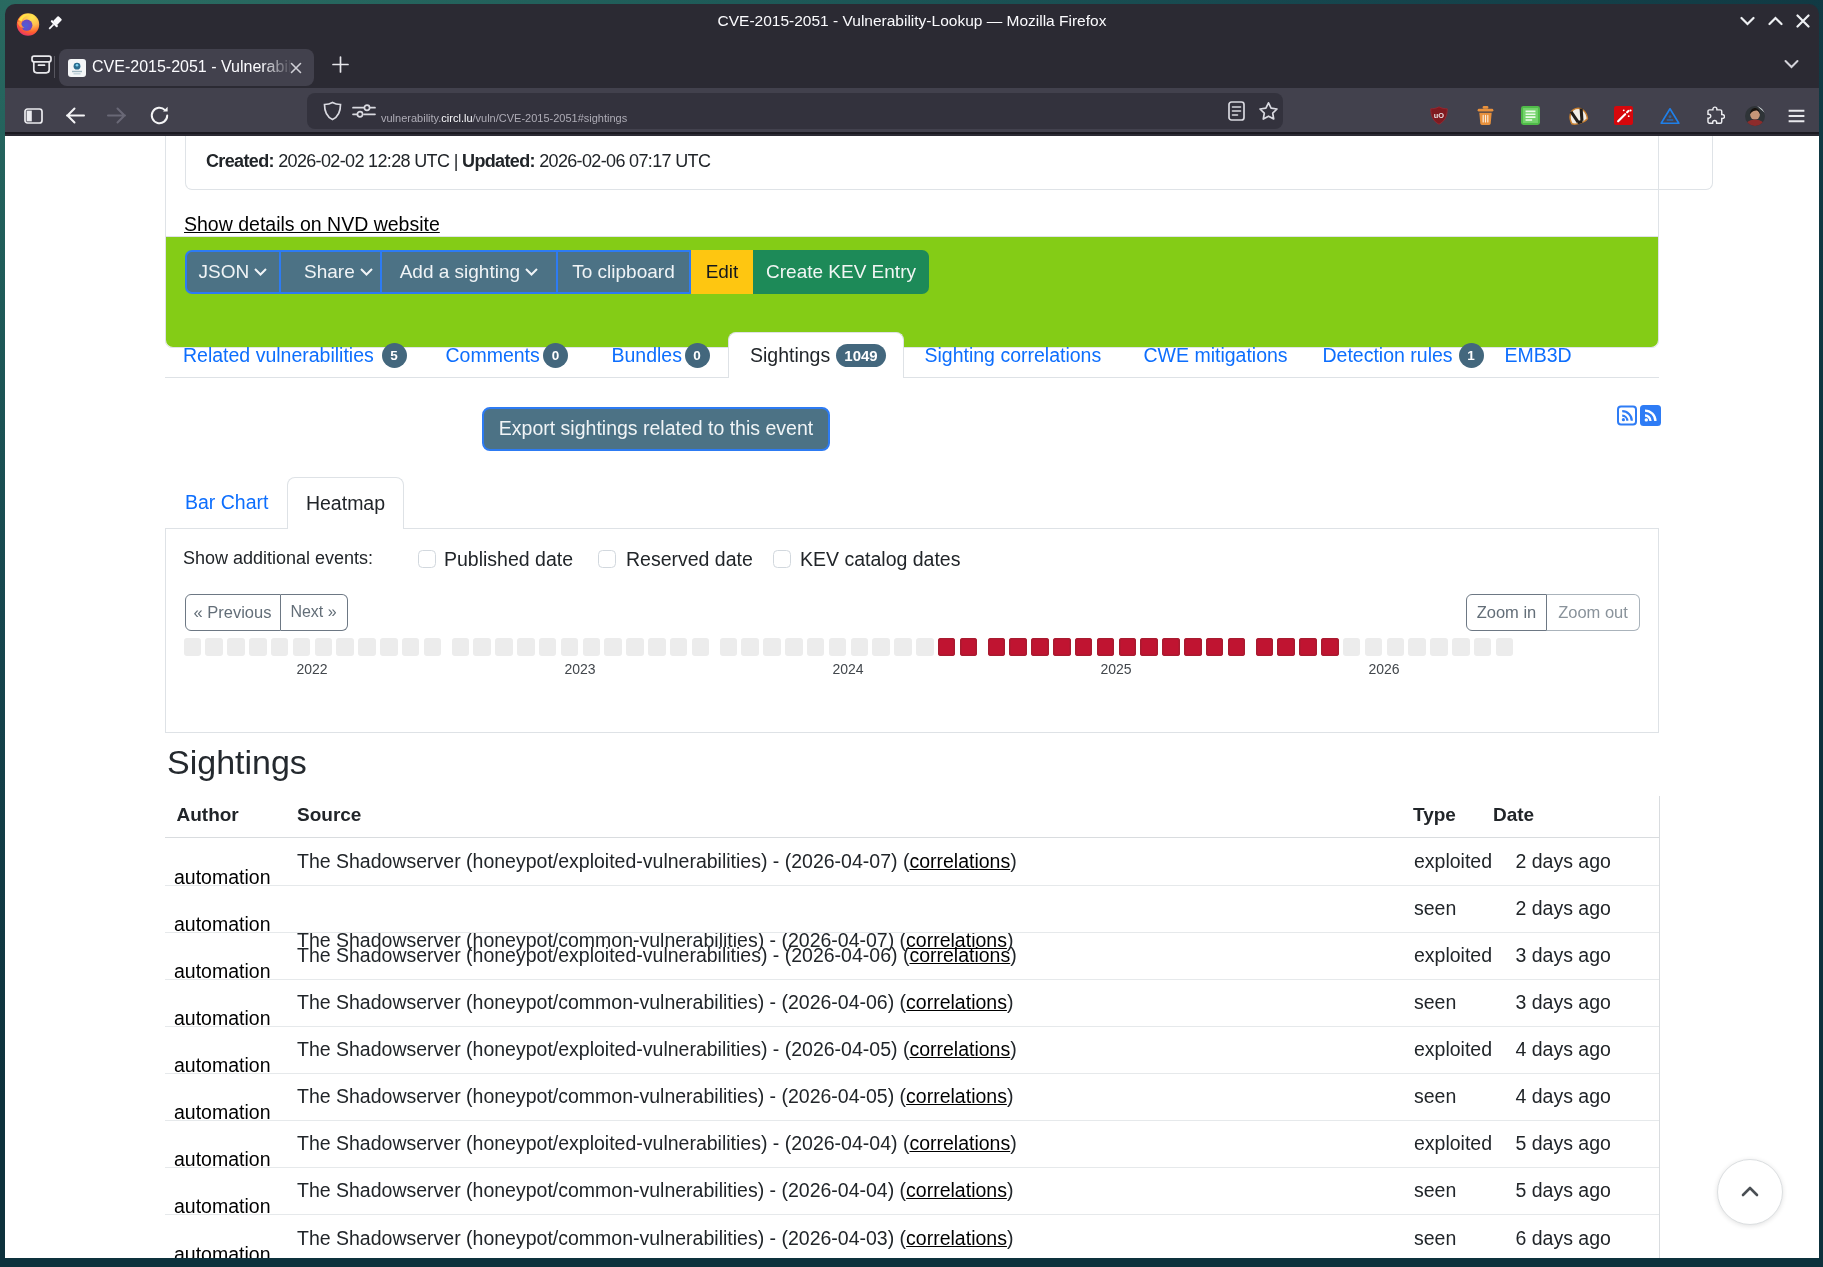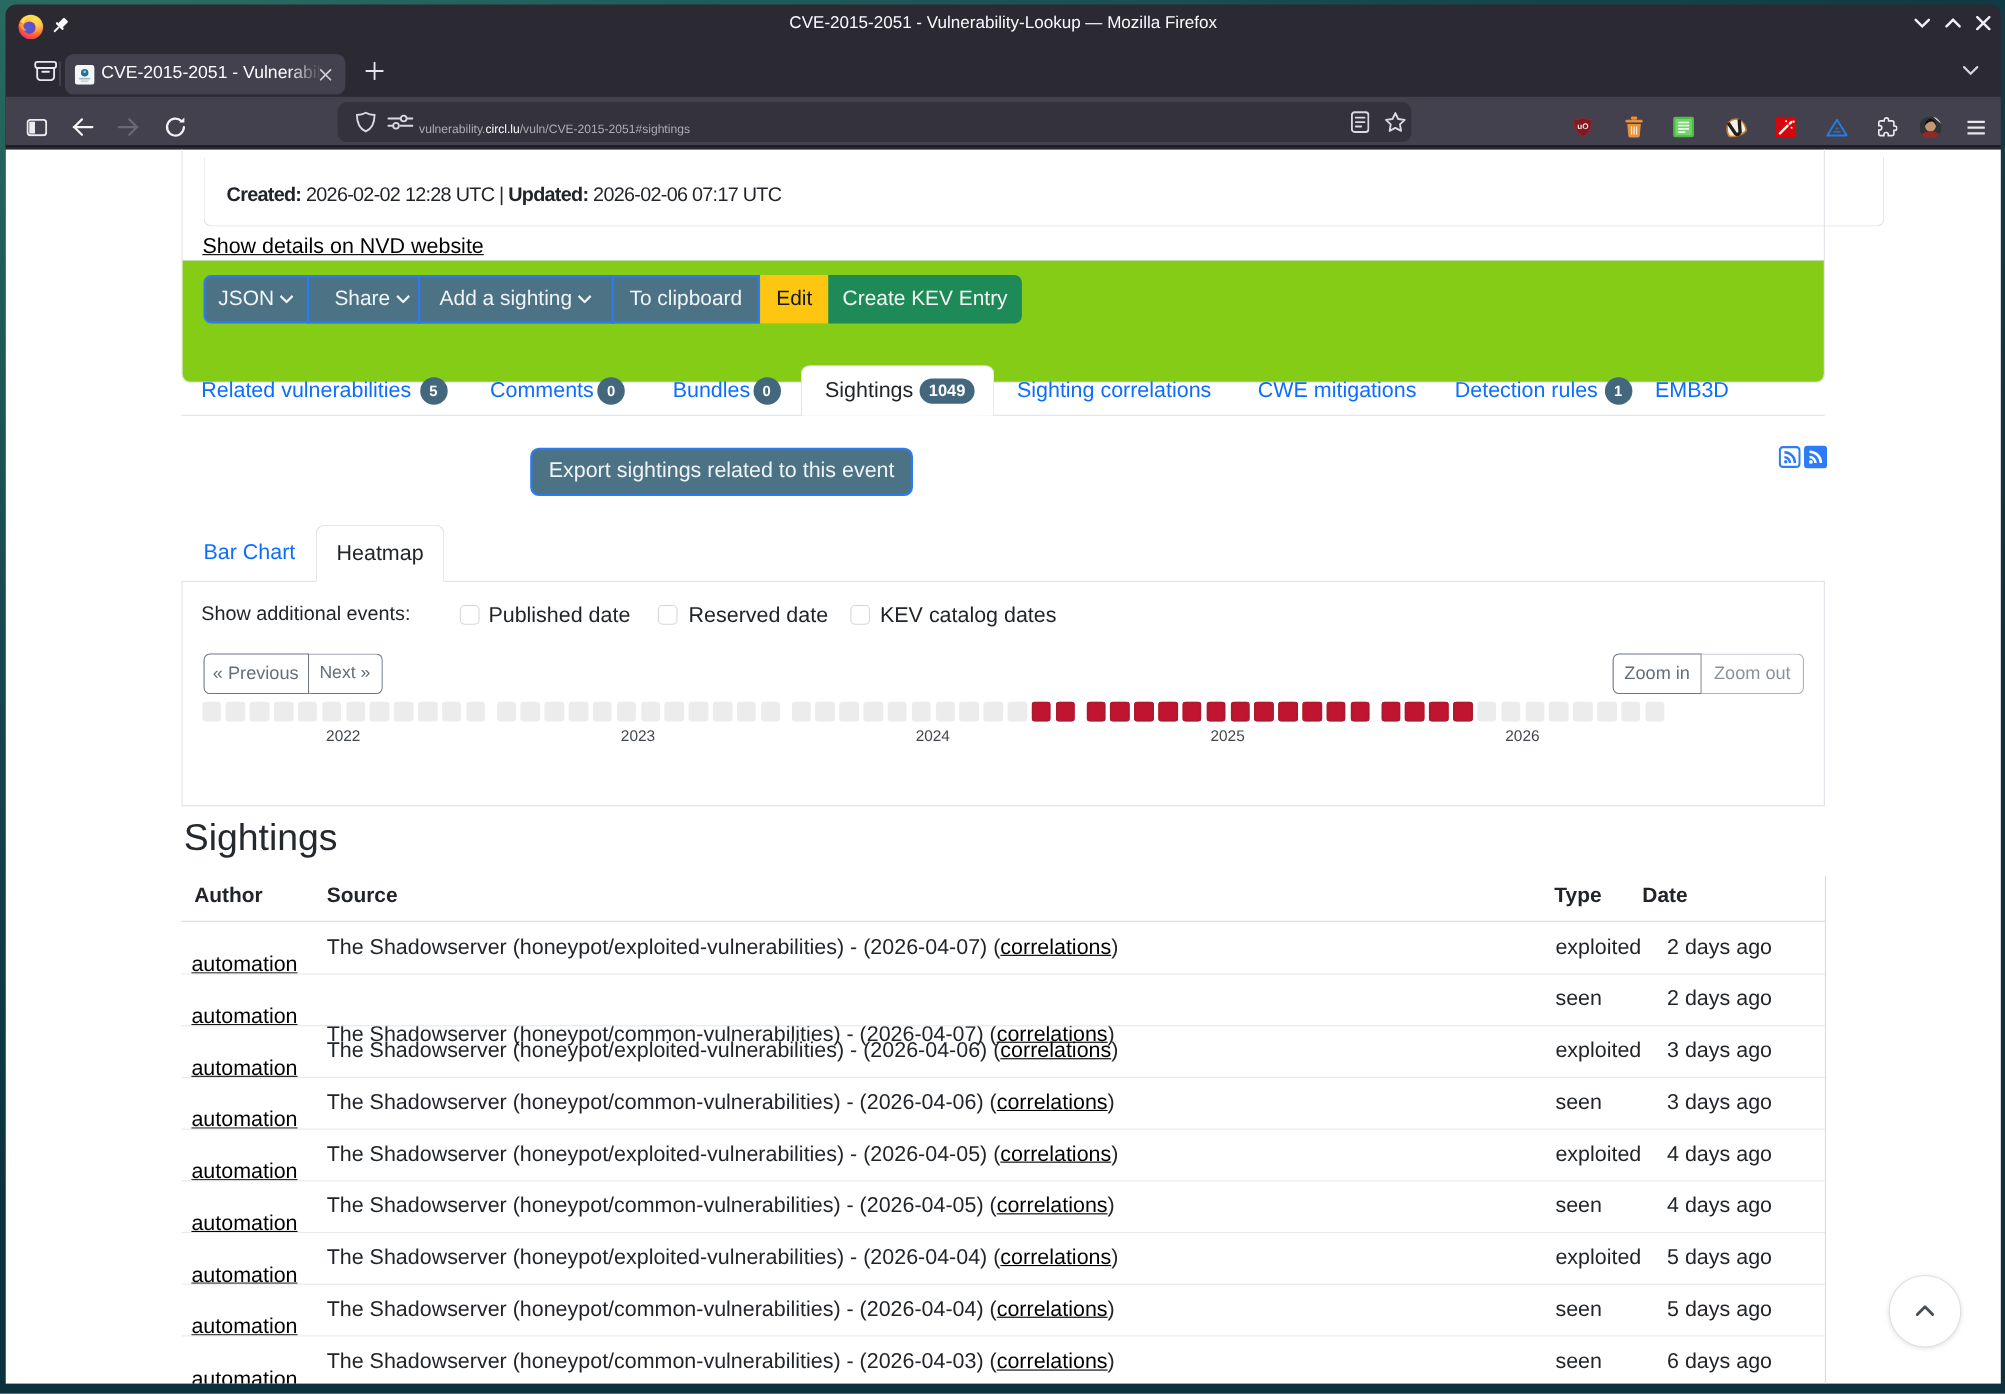--- a/index.html
+++ b/index.html
@@ -22,21 +22,21 @@
   
   #page { position:absolute; left:0; top:131.5px; width:1814px; height:1122.5px; background:#fff; color:#212529; font-size:19.5px; overflow:hidden; }
   .abs { position:absolute; }
   a.lnk { color:#000000; text-decoration:underline;margin-top:16px; }
   a.tb { color:#0d6efd; text-decoration:none; }
   .badge { display:inline-block; background:#43677d; color:#fff; font-weight:bold; font-size:13.5px; text-align:center; border-radius:13px; }
   .sbtn { background:#4c7285; border:2px solid #2d7bf3; color:#f0f4f6; }
   .gsq { position:absolute; width:17.5px; height:17.5px; border-radius:3px; background:#ececec; }
   .rsq { background:#c01431; box-shadow:inset 0 0 0 1.5px #a91b30; }
   #card { position:absolute; left:160px; top:-14px; width:1494px; height:226.5px; border:1px solid #dfe3e7; border-radius:7px; }
-  #innerbox { position:absolute; left:19px; top:20px; width:1528px; height:63px; border:1px solid #dfe3e7; border-radius:0 0 7px 7px; border-top:none; }
+  #innerbox { position:absolute; left:19px; top:4px; width:1528px; height:63px; border:1px solid #dfe3e7; border-radius:0 0 7px 7px; border-top:none; }
   #cardfooter { position:absolute; left:0; bottom:0; width:100%; height:111px; background:#84cc16; border-top:1px solid #dfe3e7; border-radius:0 0 7px 7px; }
   .btnrow { position:absolute; left:19px; top:13px; height:43.5px; display:flex; }
   .btnrow .b { height:43.5px; display:flex; align-items:center; justify-content:center; font-size:19px; }
   .navtabs a.tb, .navtabs span { font-size:19.5px; }
   .ntab { position:absolute; display:flex; align-items:center; }
   #acttab { position:absolute; left:722.5px; top:0px; width:176px; height:46px; background:#fff; border:1px solid #dee2e6; border-bottom:none; border-radius:8px 8px 0 0; }
   .bigb { position:absolute; top:271.5px; height:43.5px; border-radius:8px; display:flex; align-items:center; justify-content:center; font-size:19.5px; }
   .graybtn { position:absolute; display:flex; align-items:center; justify-content:center; font-size:16.5px; color:#636e78; background:#fff; white-space:nowrap; }
   .cb { position:absolute; width:18px; height:18px; border:1.5px solid #d2d8de; border-radius:4.5px; top:414.5px; background:#fff; }
   .cl { position:absolute; top:412px; font-size:19.5px; color:#212529; }

